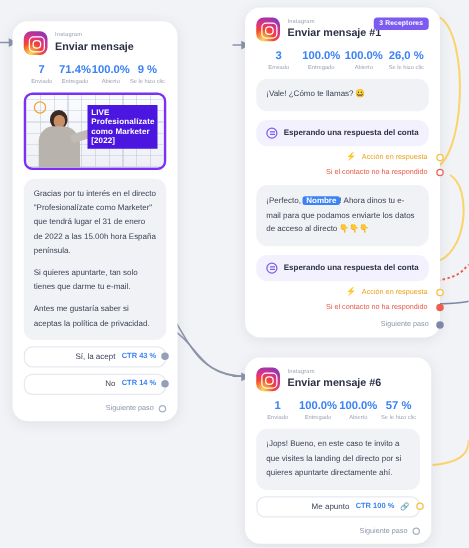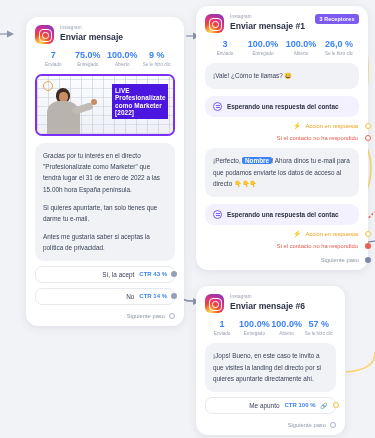--- a/index.html
+++ b/index.html
@@ -144,22 +144,22 @@
   .e-blue-f { background: #7b88a8; }
   .e-gray-h { background: #fff; border: 1.3px solid #aab2c4; }
 
   .nextstep {
     display: flex; align-items: center; justify-content: flex-end; gap: 4px;
     margin-top: 8px; position: relative;
   }
   .nextstep .t { font-size: 5.8px; color: #8e96ab; }
   .nextstep .endpt { width: 6px; height: 6px; border-radius: 50%; position: absolute; right: -12px; }
 
-  #card1 { left: 10px; top: 17px; width: 158px; margin-left: 16px; }
-  #card2 { left: 196px; top: 6px; width: 172px; }
+  #card1 { left: 10px; top: 17px; width: 132px; }
+  #card2 { left: 196px; top: 6px; width: 156px; }
   #card3 { left: 196px; top: 286px; width: 149px; }
 </style>
 </head>
 <body>
 
 <div id="canvas">
 
   <svg class="links" viewBox="0 0 375 438">
     <path d="M113 238 C 150 238, 140 300, 196 301" fill="none" stroke="#8b94ab" stroke-width="1.2"></path>
     <path d="M113 258 C 160 258, 150 300, 193 301" fill="none" stroke="#8b94ab" stroke-width="1.2"></path>
@@ -184,21 +184,21 @@
         <div class="hd-title">Enviar mensaje</div>
       </div>
     </div>
 
     <div class="stats">
       <div class="stat">
         <div class="v">7</div>
         <div class="l">Enviado</div>
       </div>
       <div class="stat">
-        <div class="v">75.0%</div>
+        <div class="v">71.4%</div>
         <div class="l">Entregado</div>
       </div>
       <div class="stat">
         <div class="v">100.0%</div>
         <div class="l">Abierto</div>
       </div>
       <div class="stat">
         <div class="v">9 %</div>
         <div class="l">Se le hizo clic</div>
       </div>

